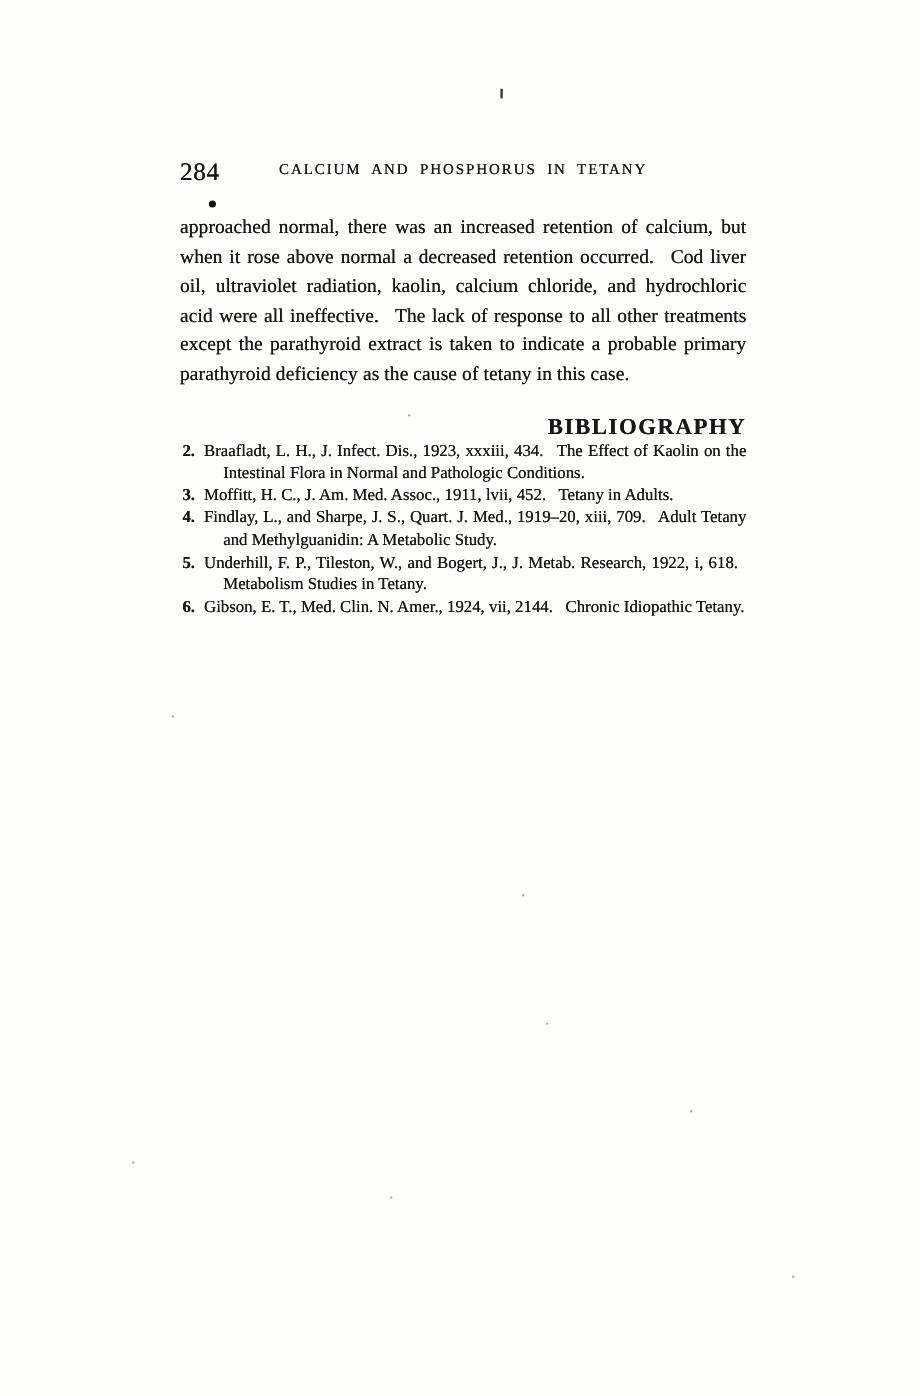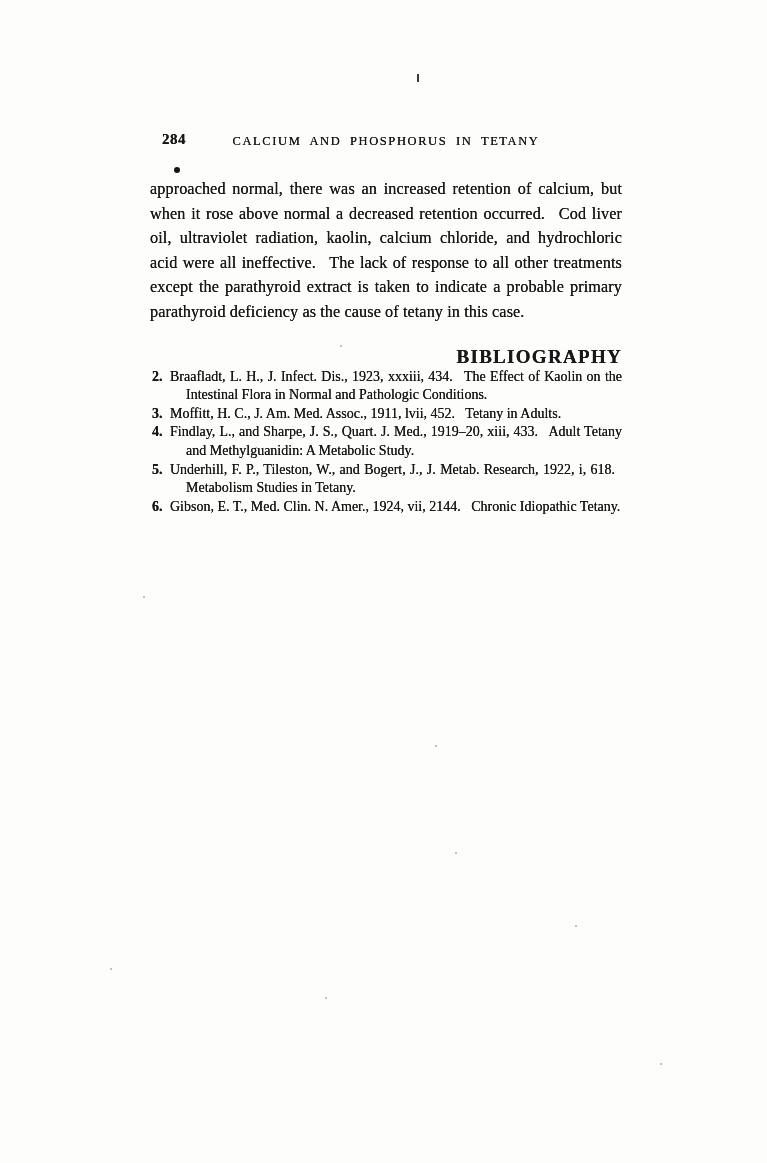--- a/index.html
+++ b/index.html
@@ -19,24 +19,24 @@
   
   .running-head {
     position: absolute;
     top: 131px;
     left: 150px;
     width: 472px;
     height: 22px;
   }
   .page-number {
     position: absolute;
-    left: 12px;
+    left: 0;
     top: 0;
-    font-size: 15px;
-    font-weight: 700;
+    font-size: 21px;
+    font-weight: 400;
     letter-spacing: 0.5px;
     text-shadow: 0 0 0.5px currentColor;
   }
   .head-title {
     position: absolute;
     left: 0;
     right: 0;
     top: 3px;
     text-align: center;
     font-size: 12.5px;
@@ -128,21 +128,21 @@
   <div class="bullet-artifact"></div>
 
   <main class="text-block">
     <p class="body-paragraph">approached normal, there was an increased retention of calcium, but when it rose above normal a decreased retention occurred.  Cod liver oil, ultraviolet radiation, kaolin, calcium chloride, and hydrochloric acid were all ineffective.  The lack of response to all other treatments except the parathyroid extract is taken to indicate a probable primary parathyroid deficiency as the cause of tetany in this case.</p>
 
     <h2 class="bib-heading">BIBLIOGRAPHY</h2>
 
     <ol class="bib-list">
       <li class="bib-entry"><span class="entry-number">2.</span><span class="entry-text">Braafladt, L. H., J. Infect. Dis., 1923, xxxiii, 434.  The Effect of Kaolin on the Intestinal Flora in Normal and Pathologic Conditions.</span></li>
       <li class="bib-entry"><span class="entry-number">3.</span><span class="entry-text">Moffitt, H. C., J. Am. Med. Assoc., 1911, lvii, 452.  Tetany in Adults.</span></li>
-      <li class="bib-entry"><span class="entry-number">4.</span><span class="entry-text">Findlay, L., and Sharpe, J. S., Quart. J. Med., 1919–20, xiii, 433.  Adult Tetany and Methylguanidin: A Metabolic Study.</span></li>
+      <li class="bib-entry"><span class="entry-number">4.</span><span class="entry-text">Findlay, L., and Sharpe, J. S., Quart. J. Med., 1919–20, xiii, 709.  Adult Tetany and Methylguanidin: A Metabolic Study.</span></li>
       <li class="bib-entry"><span class="entry-number">5.</span><span class="entry-text">Underhill, F. P., Tileston, W., and Bogert, J., J. Metab. Research, 1922, i, 618.  Metabolism Studies in Tetany.</span></li>
       <li class="bib-entry"><span class="entry-number">6.</span><span class="entry-text">Gibson, E. T., Med. Clin. N. Amer., 1924, vii, 2144.  Chronic Idiopathic Tetany.</span></li>
     </ol>
   </main>
 
   <div class="speck" style="left:340px; top:345px;"></div>
   <div class="speck" style="left:143px; top:596px;"></div>
   <div class="speck" style="left:435px; top:745px;"></div>
   <div class="speck" style="left:455px; top:852px;"></div>
   <div class="speck" style="left:575px; top:925px;"></div>

